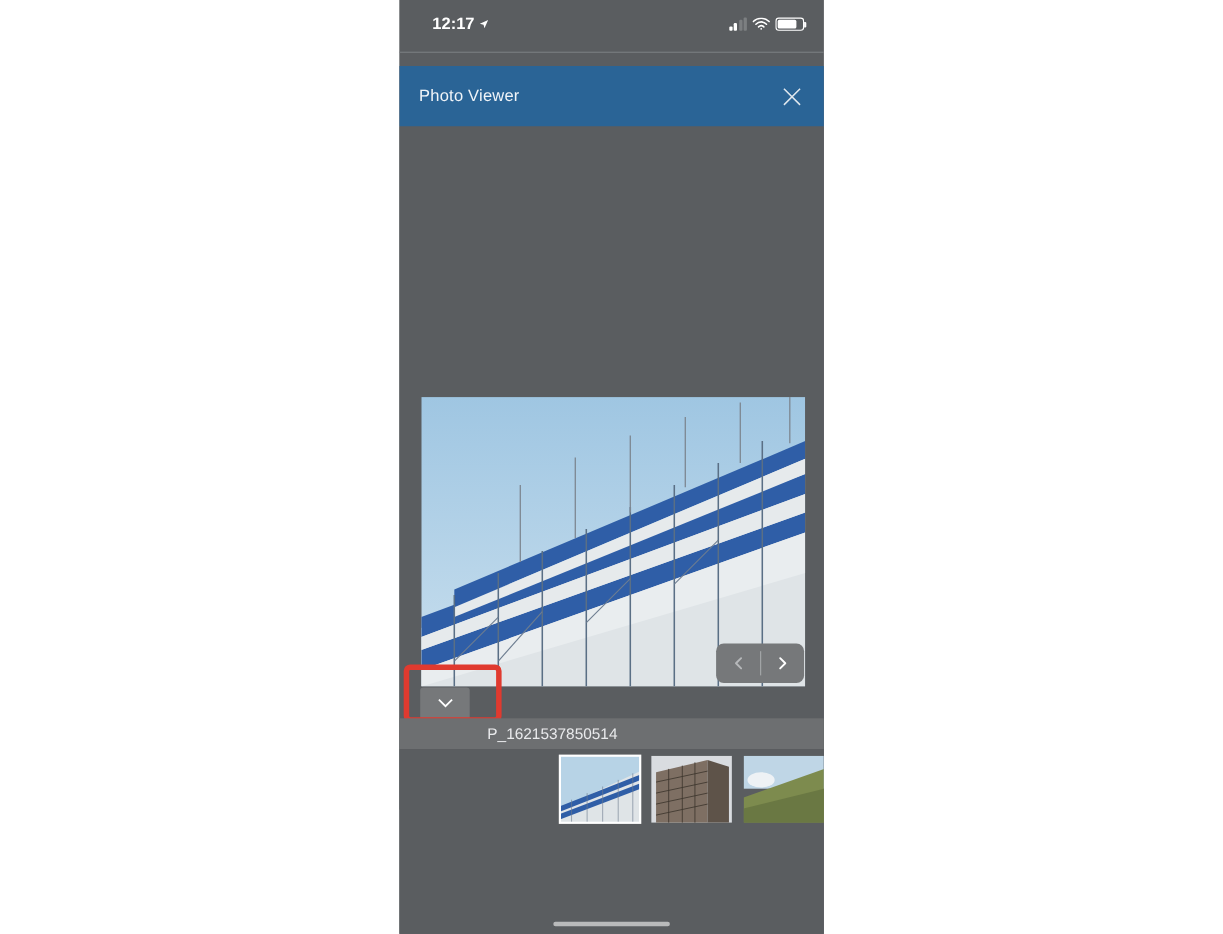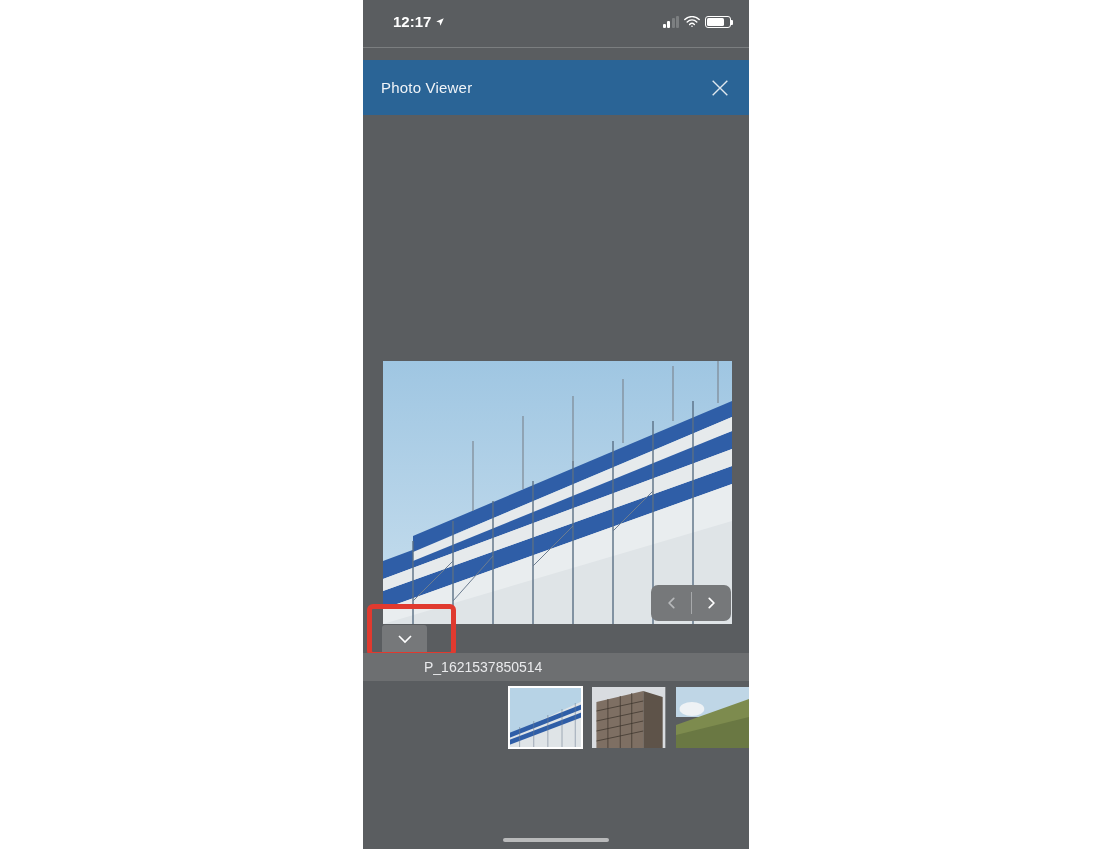--- a/index.html
+++ b/index.html
@@ -114,21 +114,21 @@
     pointer-events:none;
   }
 
   
   .filename-bar {
     position:absolute;
     left:0; top:653px;
     width:100%; height:28px;
     background:#6d6f71;
     display:flex; align-items:center;
-    padding-left:61px;
+    padding-left:80px;
     color:#e9eaec;
     font-size:14px;
   }
 
   
   .thumb-strip {
     position:absolute;
     left:0; top:681px;
     width:100%; height:168px;
     background:#5a5d60;

